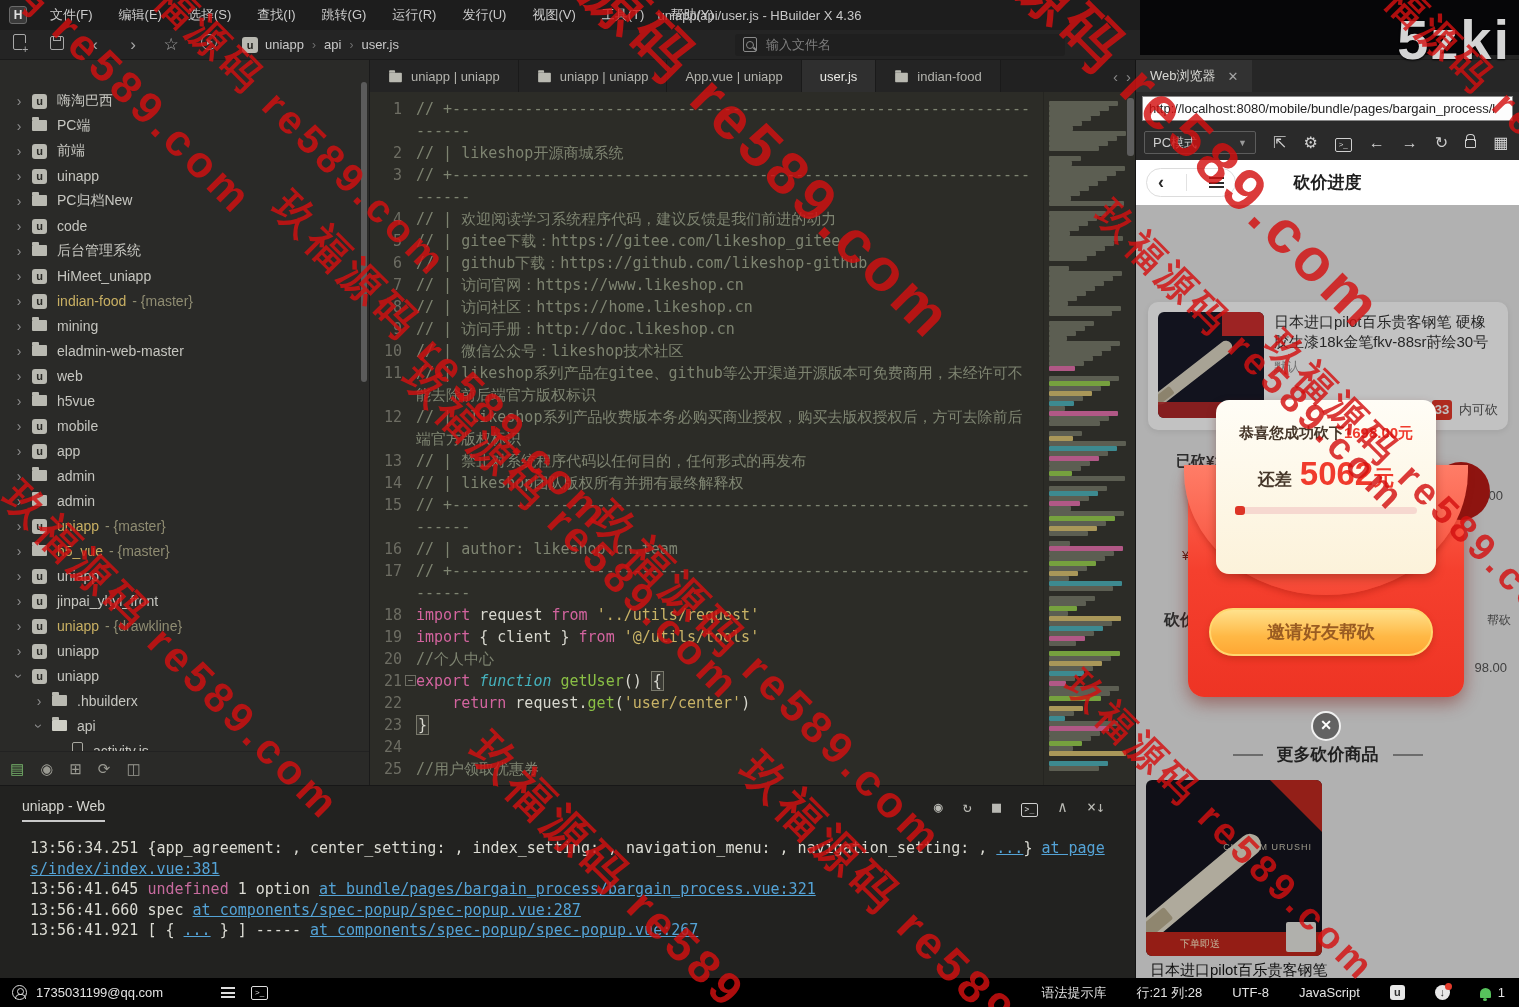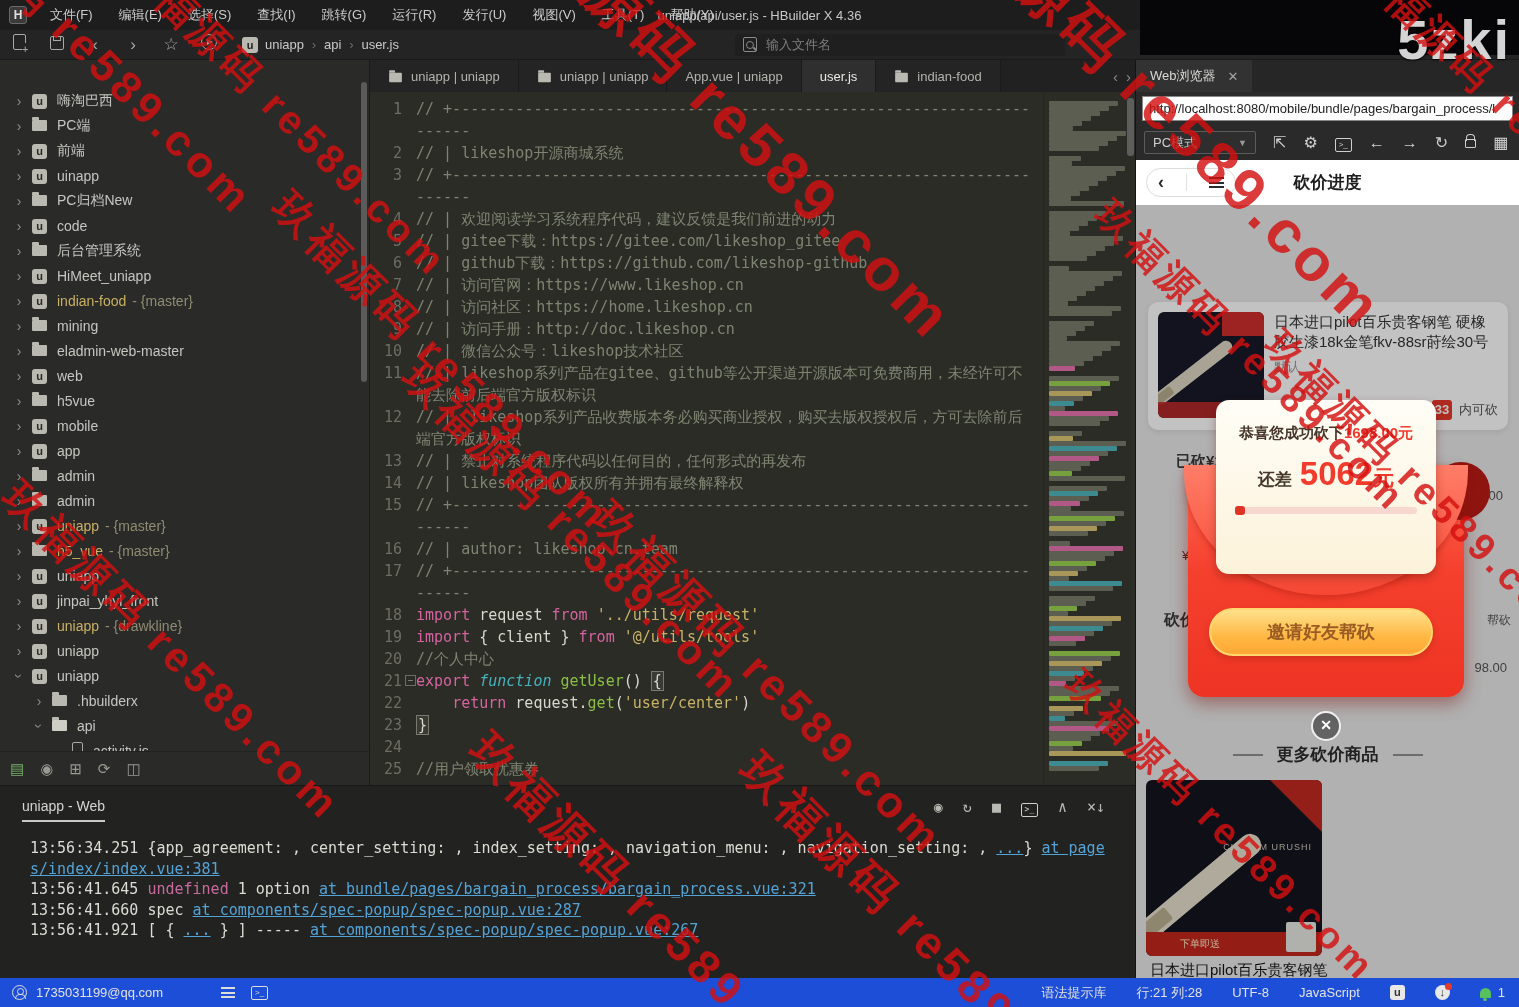--- a/index.html
+++ b/index.html
@@ -184,21 +184,21 @@
   #mtile .pen { position:absolute; left:-20px; top:95px; width:150px; height:22px; background:#e6e0ce; border-radius:11px; transform:rotate(-40deg);}
   #mtile .pen::after { content:""; position:absolute; left:-3px; top:3px; width:36px; height:15px; background:#bdb092; border-radius:9px 3px 3px 9px;}
   #mtile .corner { position:absolute; right:0; top:0; width:0; height:0; border-left:52px solid transparent; border-top:52px solid #c22a20;}
   #mtile .brand { position:absolute; right:10px; top:62px; color:#cfc9b6; font-size:9px; letter-spacing:1px;}
   #mtile .botbar { position:absolute; left:0; bottom:0; width:100%; height:24px; background:#c3271c; color:#ffe9c8;
     font-size:10px; line-height:24px; padding-left:34px;}
   #mtile .chip { position:absolute; right:6px; bottom:4px; width:30px; height:30px; background:#e8e8e2; border-radius:2px;}
   #mcaption { position:absolute; left:14px; top:801px; z-index:1; color:#161616; font-size:15px;}
 
   
-  #statusbar { height:29px; background:#1d4ed8; display:flex; align-items:center; color:#e3e3e3; font-size:13px; position:relative; z-index:5;}
+  #statusbar { height:29px; background:#000000; display:flex; align-items:center; color:#e3e3e3; font-size:13px; position:relative; z-index:5;}
   .i-person { position:relative; width:15px; height:15px; border:1.3px solid #ddd; border-radius:50%; margin:0 9px 0 12px;}
   .i-person::before { content:""; position:absolute; left:4px; top:2px; width:5px; height:5px; border:1.2px solid #ddd; border-radius:50%;}
   .i-person::after { content:""; position:absolute; left:2px; top:8px; width:9px; height:4px; border:1.2px solid #ddd; border-bottom:none; border-radius:5px 5px 0 0;}
   .i-list { position:relative; width:14px; height:11px; border-top:2px solid #ddd; border-bottom:2px solid #ddd; margin-left:58px;}
   .i-list::before { content:""; position:absolute; left:0; top:2.5px; width:14px; height:2px; background:#ddd;}
   .sb-term { display:inline-block; width:17px; height:14px; border:1.5px solid #ddd; border-radius:2px; font-size:8px;
     color:#ddd; text-align:center; line-height:12px; margin-left:16px;}
   #sb-right { margin-left:auto; display:flex; align-items:center; gap:30px; padding-right:14px;}
   .sb-u { width:15px; height:15px; background:#e8e8e8; border-radius:3px; color:#333; font-weight:bold; font-size:11px; text-align:center; line-height:15px;}
   .sb-dl { position:relative; width:15px; height:15px; background:#e8e8e8; border-radius:50%; color:#333; font-size:11px; text-align:center; line-height:15px;}

